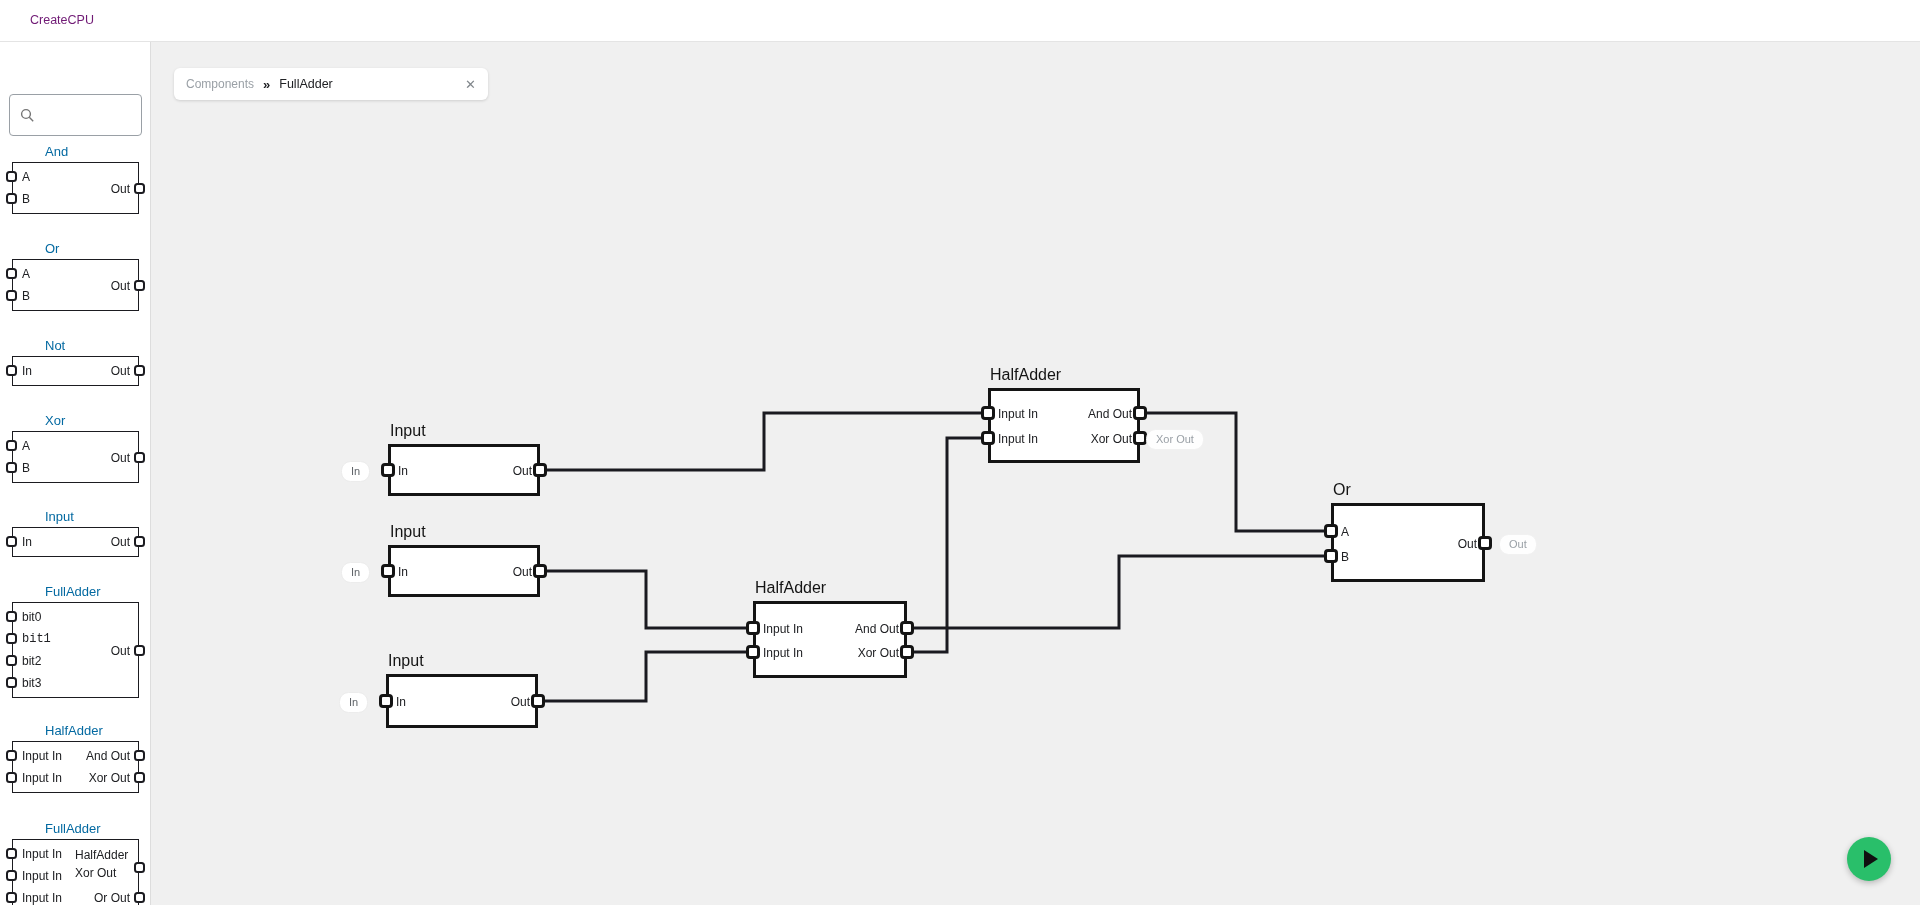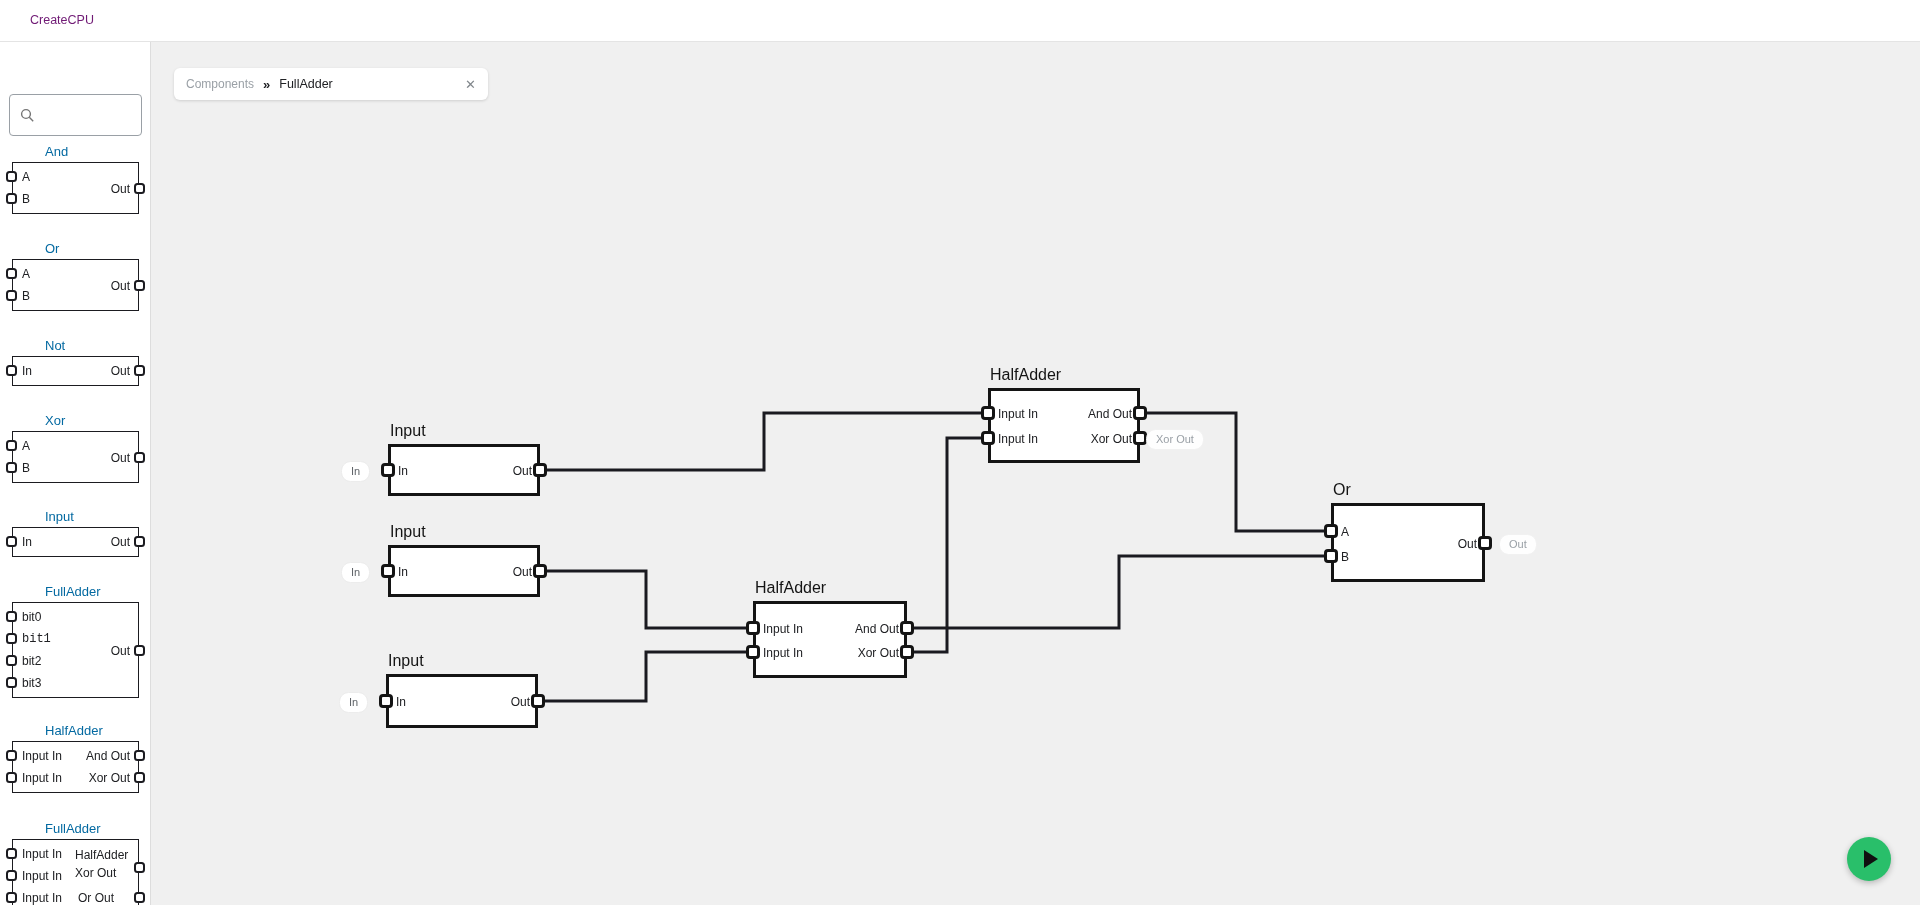--- a/index.html
+++ b/index.html
@@ -132,21 +132,21 @@
         <div class="port-s" style="left: -7px; top: 8px;"></div>
         <div class="sb-ptext" style="left: 9px; top: 14px;">Input In</div>
         <div class="port-s" style="left: -7px; top: 30px;"></div>
         <div class="sb-ptext" style="left: 9px; top: 36px;">Input In</div>
         <div class="port-s" style="left: -7px; top: 52px;"></div>
         <div class="sb-ptext" style="left: 9px; top: 58px;">Input In</div>
         <div class="sb-ptext" style="left: 62px; top: 15px;">HalfAdder</div>
         <div class="sb-ptext" style="left: 62px; top: 33px;">Xor Out</div>
         <div class="port-s" style="right: -7px; top: 22px;"></div>
         <div class="port-s" style="right: -7px; top: 52px;"></div>
-        <div class="sb-ptext" style="right: 24px; top: 58px;">Or Out</div>
+        <div class="sb-ptext" style="right: 8px; top: 58px;">Or Out</div>
       </div>
     </div>
 </div>
 
 <div id="canvas" class="abs" style="left:151px;top:42px;width:1769px;height:863px;"></div>
 
 <div id="tab" class="abs">
   <span class="crumb-root">Components</span>
   <span class="crumb-sep">»</span>
   <span class="crumb-cur">FullAdder</span>

